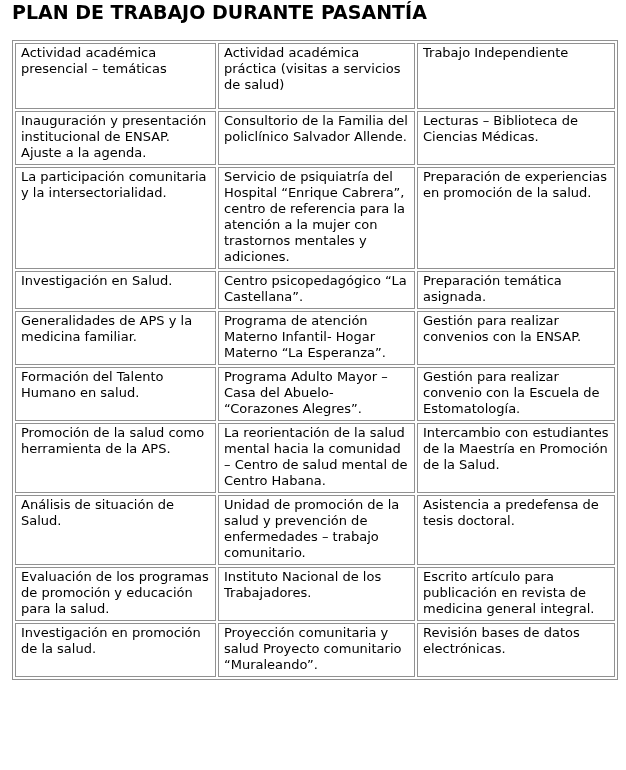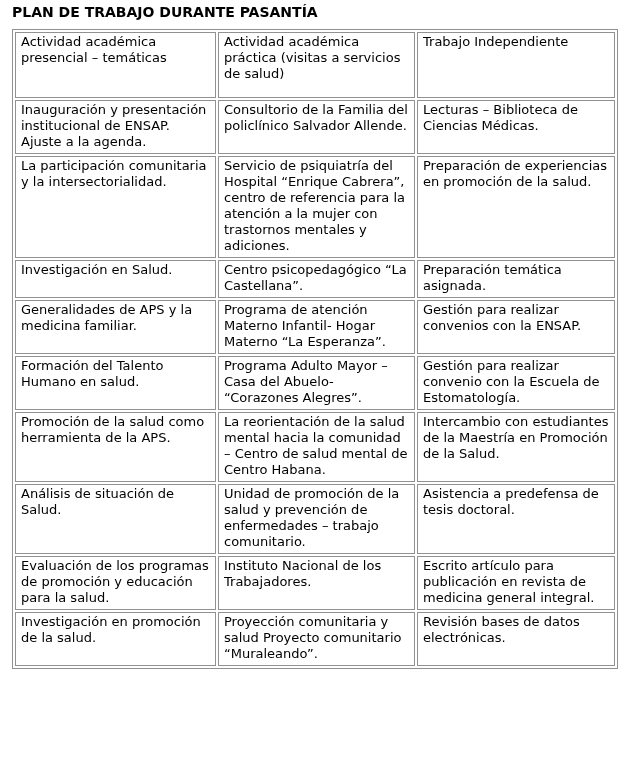--- a/index.html
+++ b/index.html
@@ -11,28 +11,28 @@
   body {
     font-family: "DejaVu Sans", "Liberation Sans", sans-serif;
     color: #000000;
   }
   .page {
     width: 626px;
     height: 770px;
     overflow: hidden;
   }
   .doc-title {
-    font-size: 14px;
+    font-size: 19px;
     font-weight: bold;
     margin: 4px 0 8px 12px;
     line-height: 16px;
     white-space: nowrap;
   }
   table.work-plan {
-    margin: 9px 0 0 12px;
+    margin: 20px 0 0 12px;
     width: 606px;
     table-layout: fixed;
     border-collapse: separate;
     border-spacing: 2px;
     border: 1px solid #919191;
     background: #ffffff;
   }
   table.work-plan td {
     box-sizing: border-box;
     border: 1px solid #919191;

